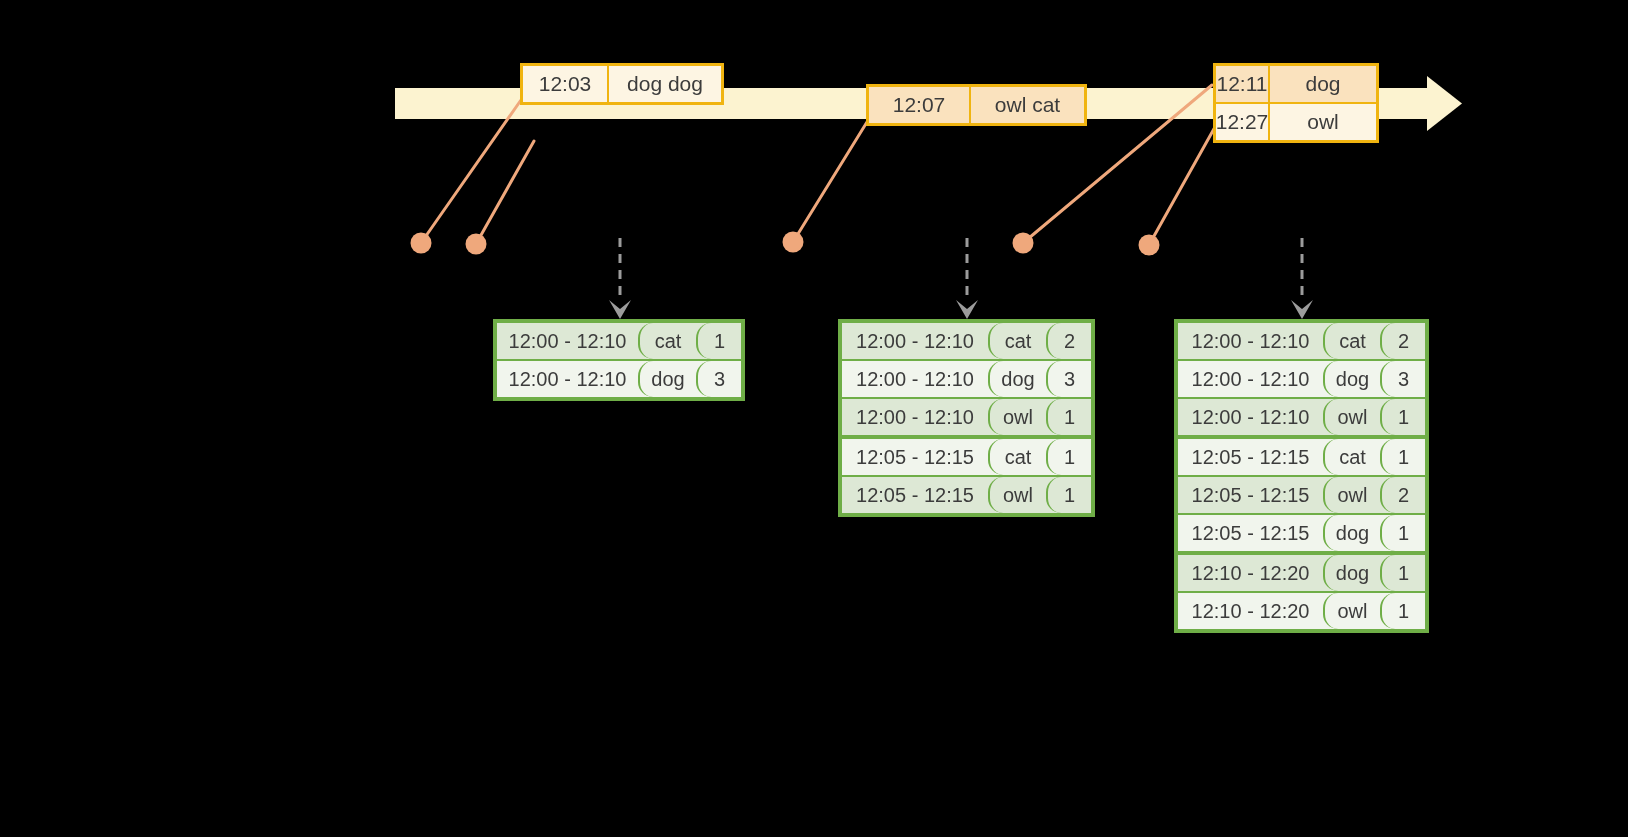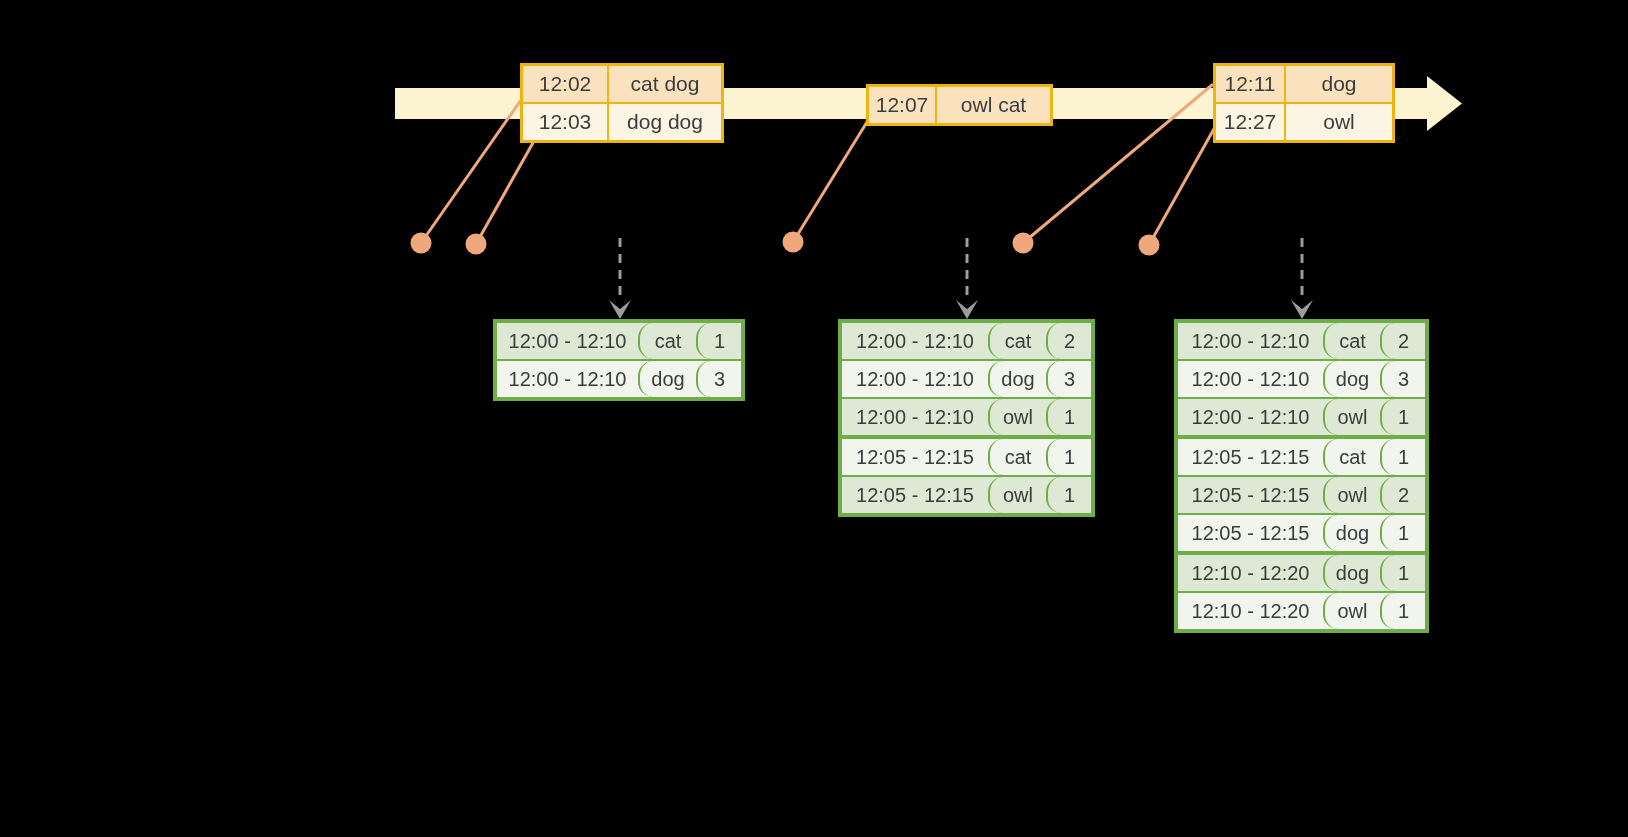--- a/index.html
+++ b/index.html
@@ -23,22 +23,22 @@
 
   
   .etable{position:absolute;border:3px solid var(--gold);}
   .etable .row{display:flex;height:36px;background:var(--peach);}
   .etable .row.alt{background:var(--cream);}
   .etable .row + .row{border-top:2px solid var(--gold);}
   .etable .cell{display:flex;align-items:center;justify-content:center;
     font-size:21px;color:var(--text);}
   .etable .cell + .cell{border-left:2px solid var(--gold);}
   .e1 .c0{width:84px}.e1 .c1{width:112px}
-  .e2 .c0{width:66px}.e2 .c1{width:113px}
-  .e3 .c0{width:68px}.e3 .c1{width:106px}
+  .e2 .c0{width:100px}.e2 .c1{width:113px}
+  .e3 .c0{width:52px}.e3 .c1{width:106px}
   .e1{left:520px;top:63px;}
   .e2{left:866px;top:84px;}
   .e3{left:1213px;top:63px;}
 
   
   .gtable{position:absolute;border:4px solid var(--green);top:319px;}
   .gtable .row{display:flex;height:36px;background:var(--green-dark);}
   .gtable .row.alt{background:var(--green-light);}
   .gtable .row + .row{border-top:2px solid var(--green);}
   .gtable .row.group{border-top:4px solid var(--green);}
@@ -84,24 +84,20 @@
       <line class="dash" x1="620" y1="238" x2="620" y2="302"></line>
       <polygon class="dash-head" points="609,300 620,309 631,300 620,319"></polygon>
       <line class="dash" x1="967" y1="238" x2="967" y2="302"></line>
       <polygon class="dash-head" points="956,300 967,309 978,300 967,319"></polygon>
       <line class="dash" x1="1302" y1="238" x2="1302" y2="302"></line>
       <polygon class="dash-head" points="1291,300 1302,309 1313,300 1302,319"></polygon>
     </g>
   </svg>
 
   <div class="etable e1">
-      <div class="row">
-        <div class="cell c0">12:02</div>
-        <div class="cell c1">cat dog</div>
-      </div>
       <div class="row alt">
         <div class="cell c0">12:03</div>
         <div class="cell c1">dog dog</div>
       </div>
     </div>
   <div class="etable e2">
       <div class="row">
         <div class="cell c0">12:07</div>
         <div class="cell c1">owl cat</div>
       </div>

